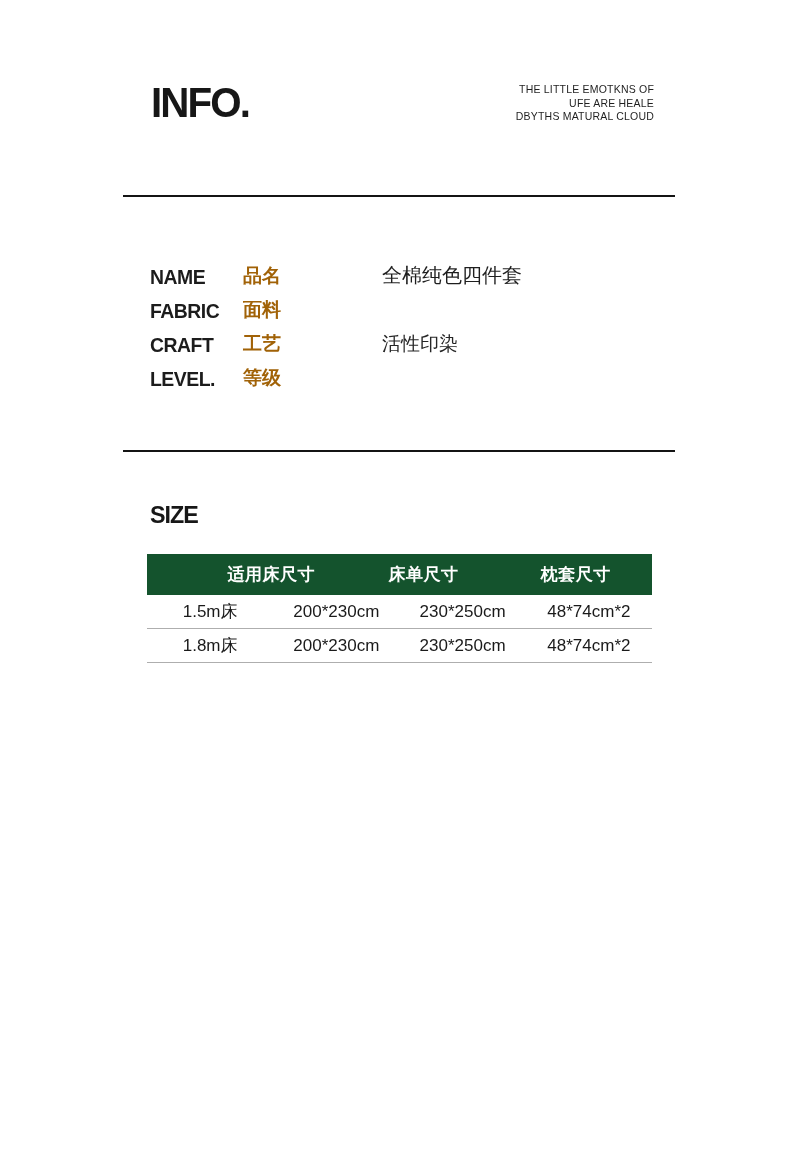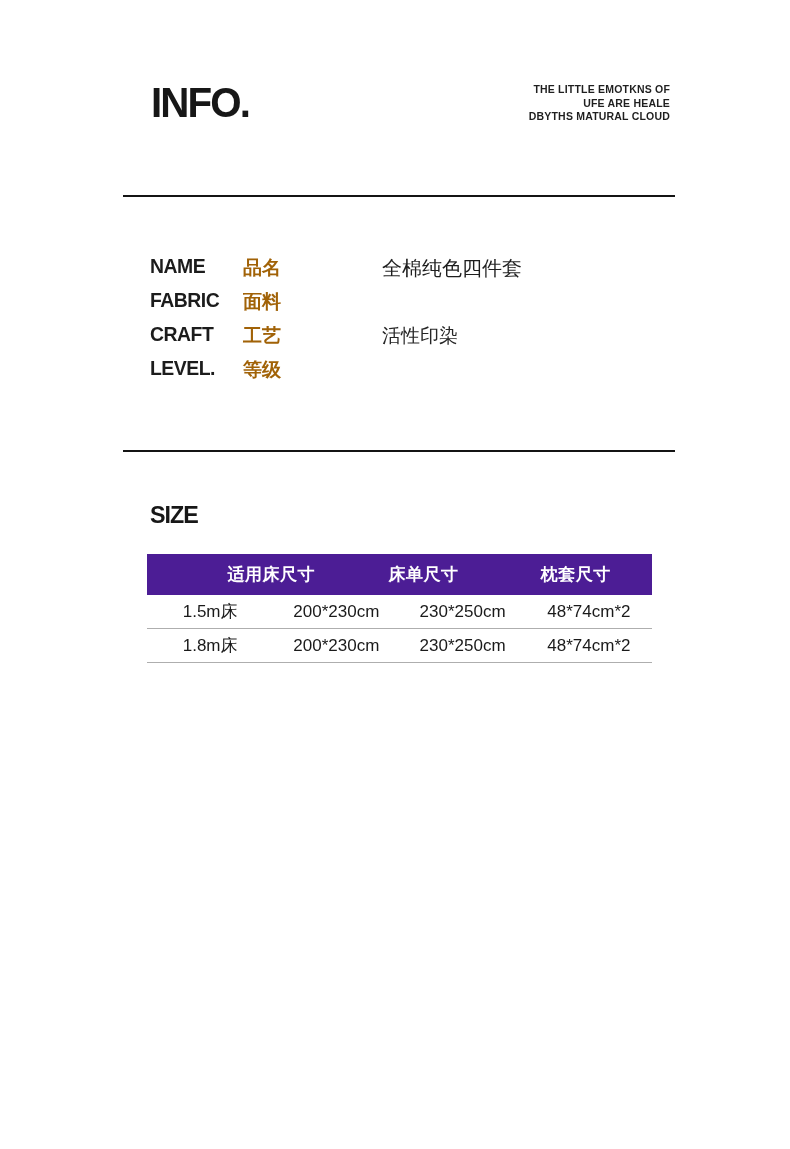--- a/index.html
+++ b/index.html
@@ -23,25 +23,25 @@
     top: 79px;
     font-size: 42px;
     font-weight: bold;
     letter-spacing: -2px;
     color: #171717;
     transform: scaleX(0.96);
     transform-origin: left center;
   }
   .tagline {
     position: absolute;
-    right: 120px;
+    right: 136px;
     top: 83px;
     text-align: right;
     font-size: 10.5px;
-    font-weight: bold;
+    font-weight: normal;
     line-height: 13.5px;
     letter-spacing: 0.2px;
     color: #1f1f1f;
     margin-left: 8px;
   }
 
   
   .divider {
     position: absolute;
     left: 123px;
@@ -54,21 +54,21 @@
 
   
   .info-list {
     position: absolute;
     left: 150px;
     top: 255px;
     width: 420px;
   }
   .info-row {
     display: flex;
-    align-items: flex-start;
+    align-items: flex-end;
     height: 34px;
   }
   .info-label-en {
     width: 93px;
     font-size: 20px;
     font-weight: bold;
     letter-spacing: -0.5px;
     color: #1c1c1c;
     transform: scaleX(0.97);
     transform-origin: left center;
@@ -106,21 +106,21 @@
 
   .size-table {
     position: absolute;
     left: 147px;
     top: 554px;
     width: 505px;
   }
   .size-table-header {
     display: flex;
     height: 41px;
-    background: #4c1d95;
+    background: #14532d;
     padding-left: 48px;
   }
   .size-table-header .cell {
     flex: 1;
     display: flex;
     align-items: center;
     justify-content: center;
     color: #ffffff;
     font-size: 17px;
     font-weight: bold;

